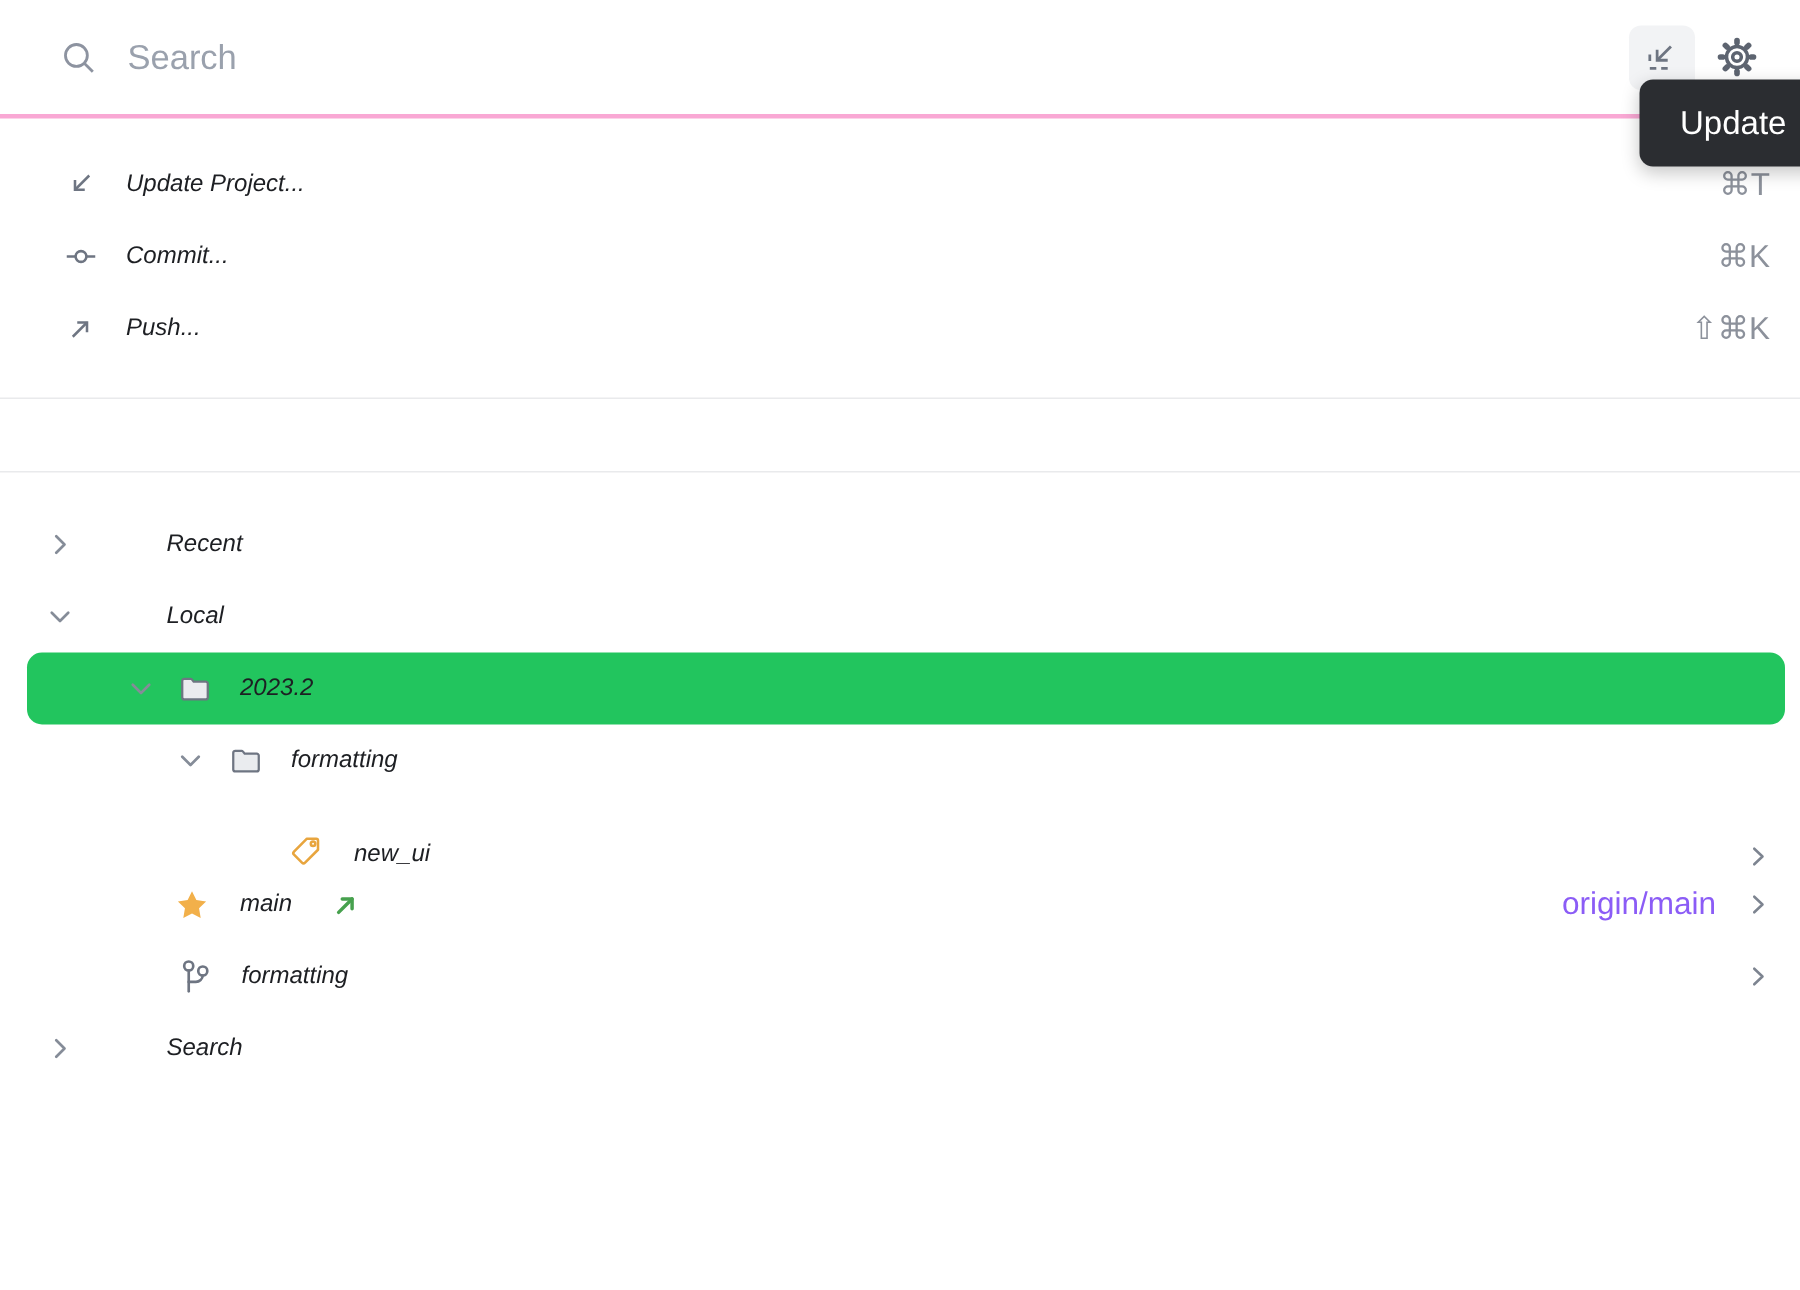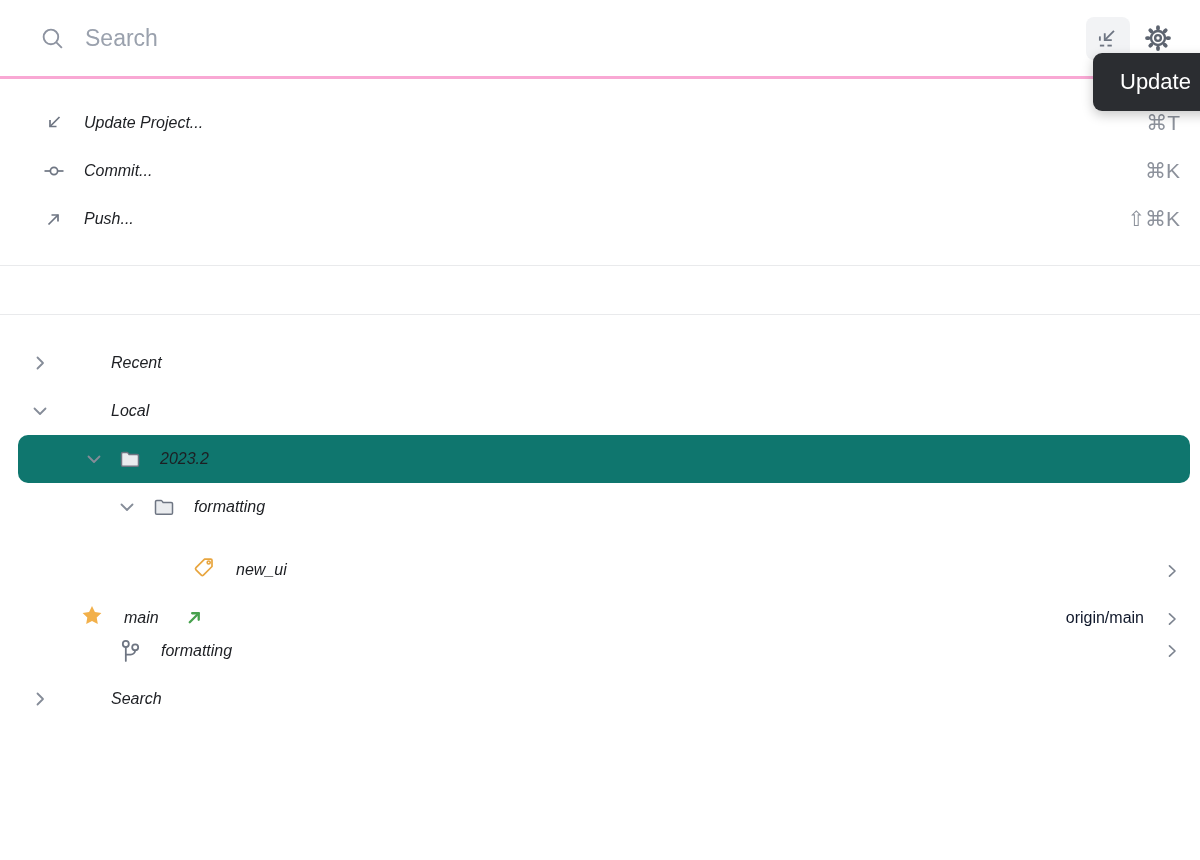--- a/index.html
+++ b/index.html
@@ -32,29 +32,29 @@
   .divider { height:1px; background:#e9eaec; width:100%; }
   .row { display:flex; align-items:center; height:48px; padding-right:20px; cursor:pointer; }
   .menu-row { padding-left:42px; }
   .mi { width:24px; height:24px; flex:0 0 24px; margin-right:18px; display:flex; align-items:center; justify-content:center; }
   .label { font-size:16px; color:#1d1f23; white-space:nowrap;font-style:italic; }
   .shortcut { margin-left:auto; font-size:21px; color:#8c919b; white-space:nowrap; }
   
   .tree { padding-top:24px; }
   .tw { width:24px; height:24px; flex:0 0 24px; display:flex; align-items:center; justify-content:center; }
   .lvl0 { padding-left:28px;gap:40px; } .lvl0 .tw { margin-right:19px; }
-  .row-sel { position:relative; margin:0 10px 0 18px; border-radius:10px; background:#0f766e; padding-left:64px; padding-right:10px; }
+  .row-sel { position:relative; margin:0 10px 0 18px; border-radius:10px; background:#22c55e; padding-left:64px; padding-right:10px; }
   .row-sel .tw.chev { margin-right:12px; } .row-sel .tw.fold { margin-right:18px; }
   .row-folder2 { padding-left:115px; } .row-folder2 .tw.chev { margin-right:13px; } .row-folder2 .tw.fold { margin-right:18px; }
   .row-leaf3 { padding-left:192px;align-items:flex-end; } .row-leaf3 .tw { margin-right:20px; }
-  .row-main { padding-left:80px;align-items:flex-end; } .row-main .tw { margin-right:20px; }
+  .row-main { padding-left:116px; } .row-main .tw { margin-right:20px; }
   .row-branch2 { padding-left:118px; } .row-branch2 .tw { margin-right:19px; }
   .out-arrow { margin-left:26px; display:flex; align-items:center; }
   .right-chev { margin-left:20px; display:flex; align-items:center; flex:0 0 auto; }
-  .tracking { margin-left:auto; font-size:16px; color:#0f172a; }
+  .tracking { margin-left:auto; font-size:21px; color:#8b5cf6; }
   .ml-auto { margin-left:auto; }
   svg { display:block; }
 </style>
 </head>
 <body>
 
 <div class="app">
 
   <div class="header">
     <span>

